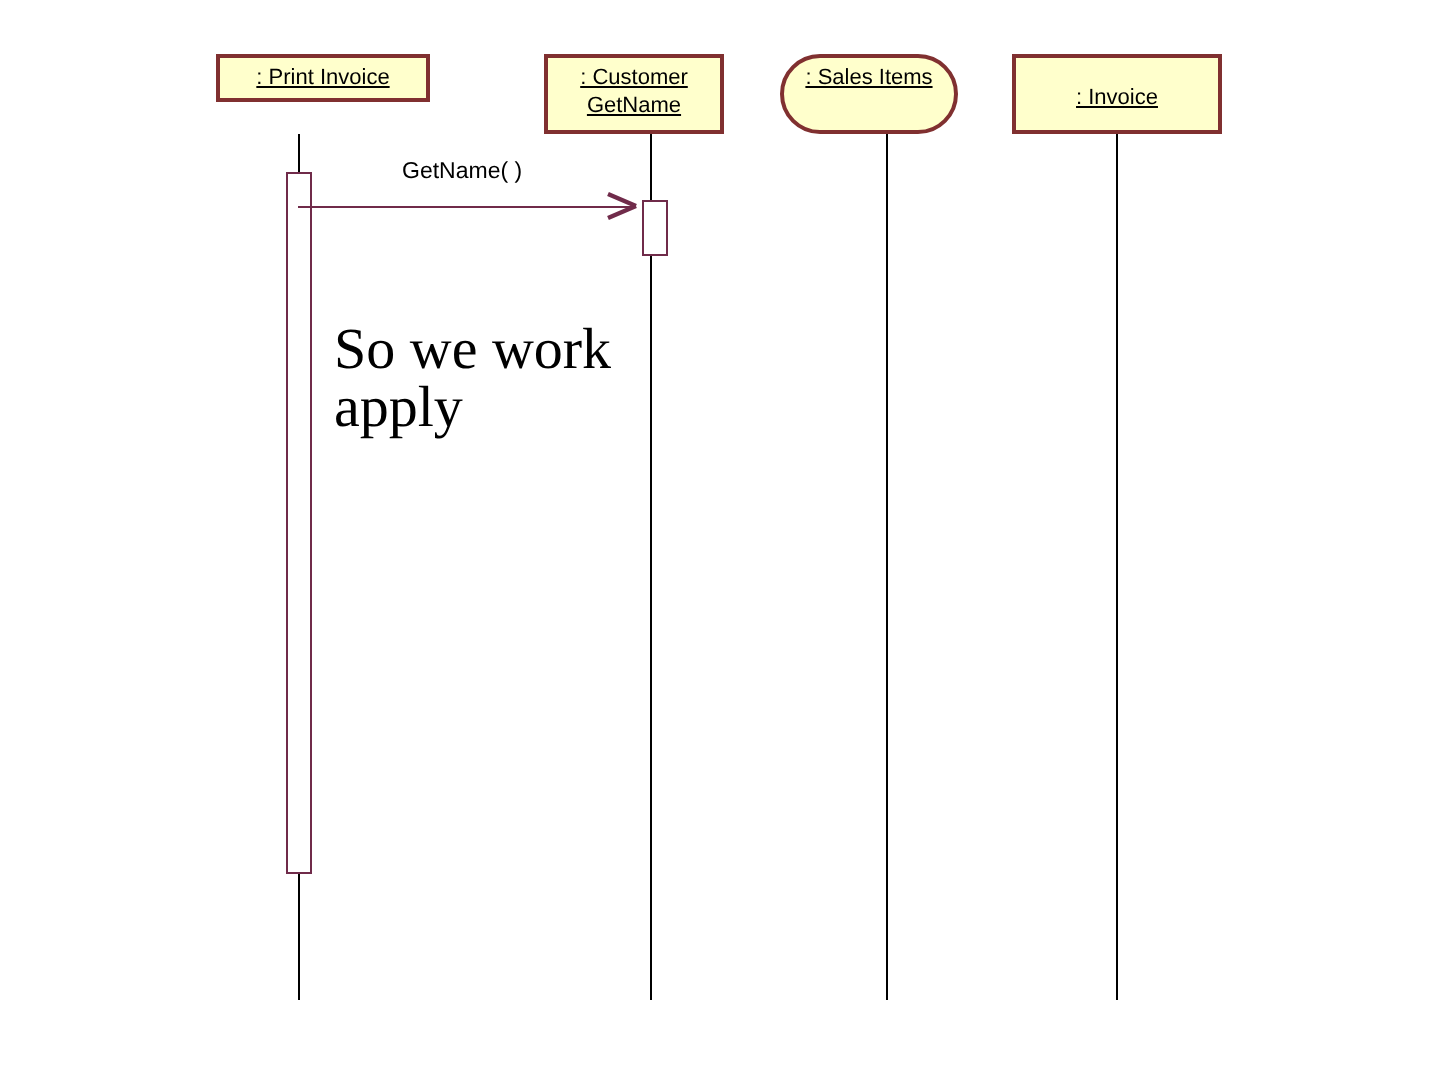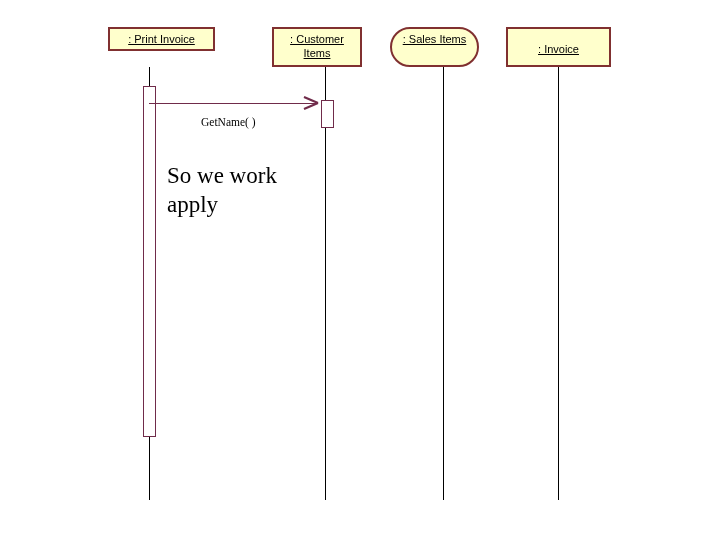--- a/index.html
+++ b/index.html
@@ -59,49 +59,48 @@
     height: 0;
     border-top: 1.5px solid #702b4a;
   }
   .message-arrowhead {
     position: absolute;
     width: 18px;
     height: 16px;
   }
   .message-label {
     position: absolute;
-    font-family: Liberation Serif, serif;
+    font-family: Liberation Sans, sans-serif;
     font-size: 11.5px;
     color: #000000;
     white-space: nowrap;
-    margin-top: 36px;
   }
 
   
   .annotation {
     position: absolute;
     font-family: "Liberation Serif", serif;
-    font-size: 23px;
+    font-size: 29px;
     line-height: 29px;
     color: #000000;
     width: 165px;
   }
 </style>
 </head>
 <body>
 
 <div id="diagram-root">
 
   <div class="object-box" style="left:96px; top:27px; width:107px; height:24px;margin-left:12px;">
     <div class="object-label">: Print Invoice</div>
   </div>
 
   <div class="object-box" style="left:272px; top:27px; width:90px; height:40px;">
     <div class="object-label">: Customer</div>
-    <div class="object-label">Items</div>
+    <div class="object-label">GetName</div>
   </div>
 
   <div class="object-box" style="left:390px; top:27px; width:89px; height:40px;border-radius:20px;">
     <div class="object-label">: Sales Items</div>
   </div>
 
   <div class="object-box" style="left:506px; top:27px; width:105px; height:40px;justify-content:center;">
     <div class="object-label">: Invoice</div>
   </div>
 

